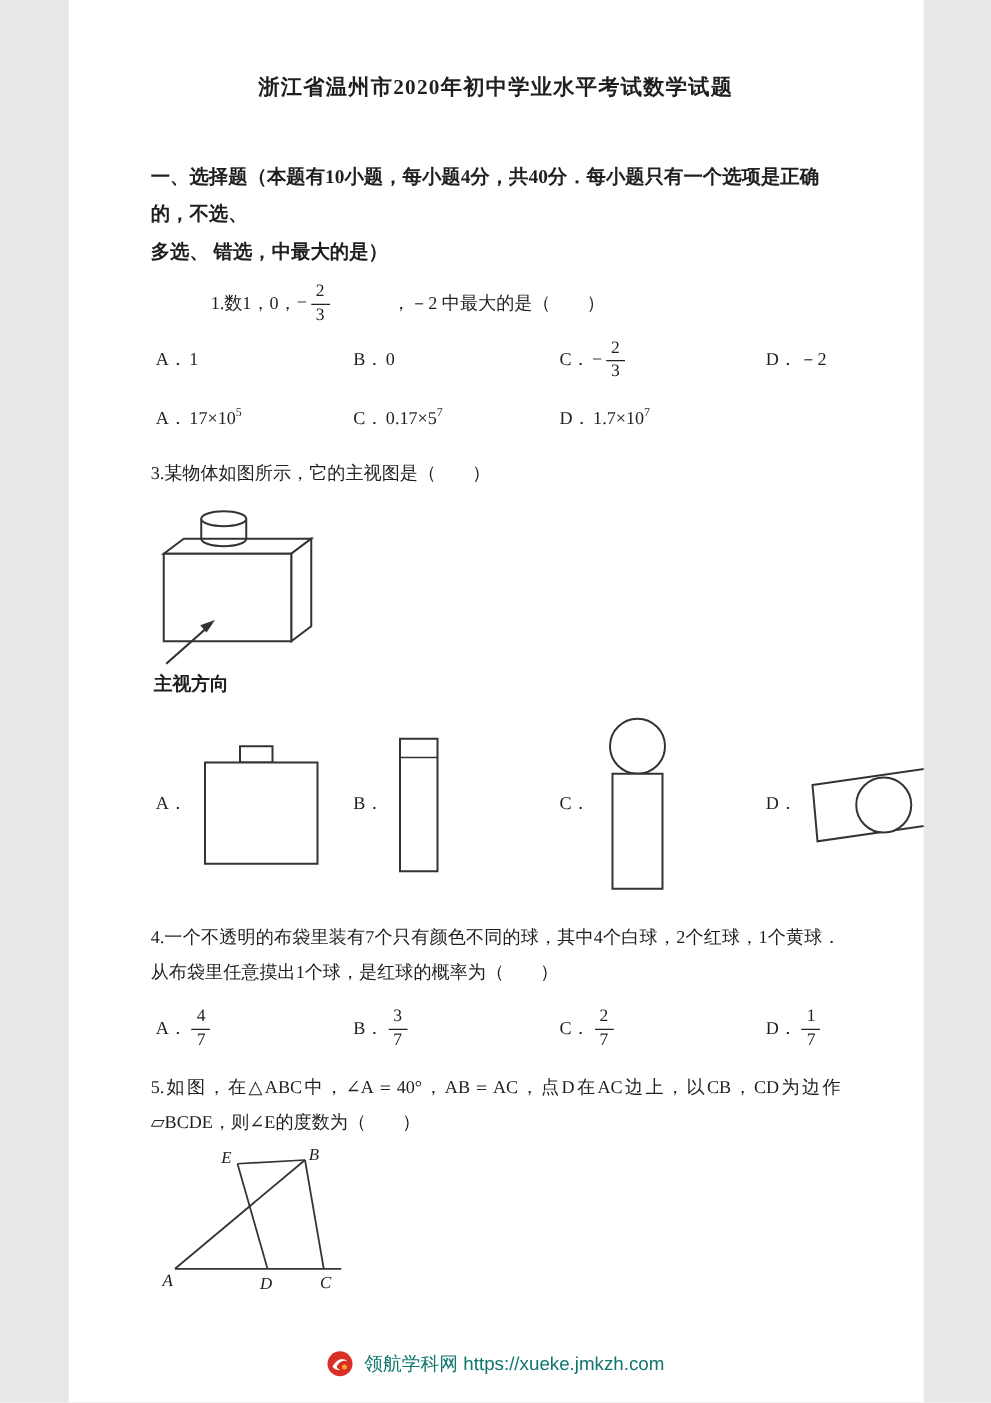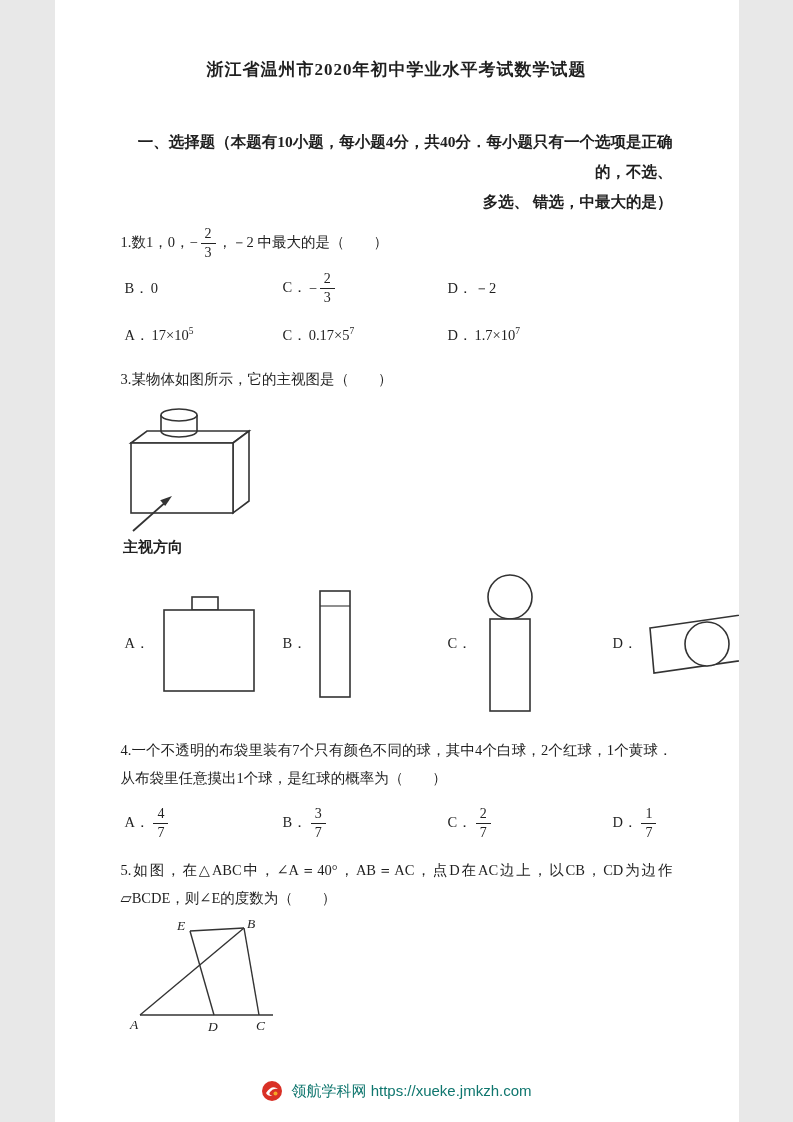--- a/index.html
+++ b/index.html
@@ -8,24 +8,24 @@
     width: 684px; height: 1122px; margin: 0 auto; background: #ffffff;
     position: relative; overflow: hidden;
     font-family: "Liberation Serif", "DejaVu Serif", serif;
     color: #1f1f1f;
   }
   .content { padding: 58px 66px 0 66px; }
   .title {
     text-align: center; font-size: 17px; font-weight: bold;
     letter-spacing: 1px; margin-bottom: 46px;
   }
-  .section-heading { font-size: 15.5px; font-weight: bold; line-height: 1.95; margin-bottom: 8px; text-align: right; }
+  .section-heading { font-size: 15.5px; font-weight: bold; line-height: 1.95; margin-bottom: 8px; }
   .q { font-size: 14.5px; line-height: 1.9; margin-bottom: 6px; }
   .stem { text-align: justify; }
-  .stem-inline { display: inline; }
+  .stem-inline { display: inline; margin-left: 48px; }
   .opt-row {
     display: grid; grid-template-columns: 158px 165px 165px 1fr;
     align-items: center; margin: 10px 0 16px 4px;
   }
   .opt { white-space: nowrap; }
   .opt-label { margin-right: 2px; }
   sup { font-size: 9.5px; vertical-align: super; line-height: 0; }
   .frac {
     display: inline-block; vertical-align: middle; text-align: center;
     line-height: 1.15; font-size: 14px; margin: 0 2px;
@@ -59,20 +59,21 @@
     <div class="section-heading">
       <div>一、选择题（本题有10小题，每小题4分，共40分．每小题只有一个选项是正确的，不选、</div>
       <div>多选、 错选，中最大的是）</div>
     </div>
 
     <div class="q">
       <div class="stem">
         <span class="stem-inline">1.数1，0，</span><span class="neg">−</span><span class="frac"><span class="fr-num">2</span><span class="fr-den">3</span></span><span class="stem-inline">，－2 中最大的是（　　）</span>
       </div>
       <div class="opt-row">
+        <span class="opt"><span class="opt-label">A．</span><span>1</span></span>
         <span class="opt"><span class="opt-label">B．</span><span>0</span></span>
         <span class="opt"><span class="opt-label">C．</span><span class="neg">−</span><span class="frac"><span class="fr-num">2</span><span class="fr-den">3</span></span></span>
         <span class="opt"><span class="opt-label">D．</span><span>－2</span></span>
       </div>
     </div>
 
     <div class="q">
       <div class="opt-row">
         <span class="opt"><span class="opt-label">A．</span><span>17×10</span><sup>5</sup></span>
         <span class="opt"><span class="opt-label">C．</span><span>0.17×5</span><sup>7</sup></span>

